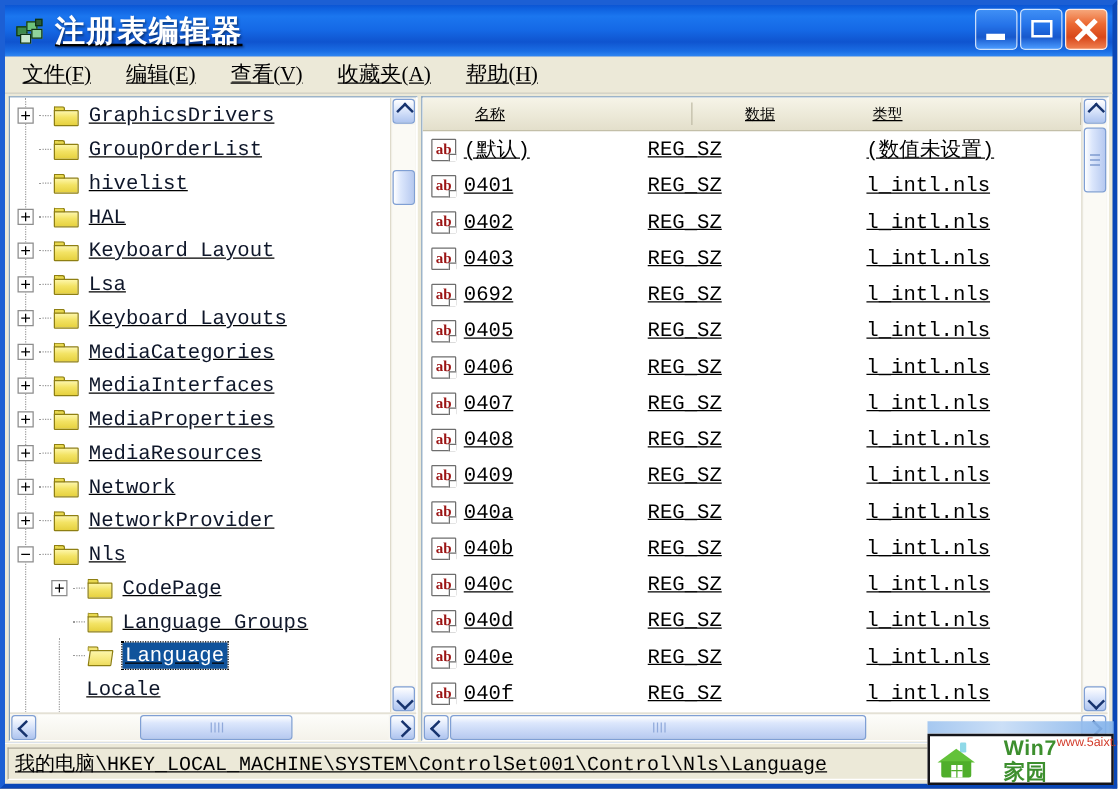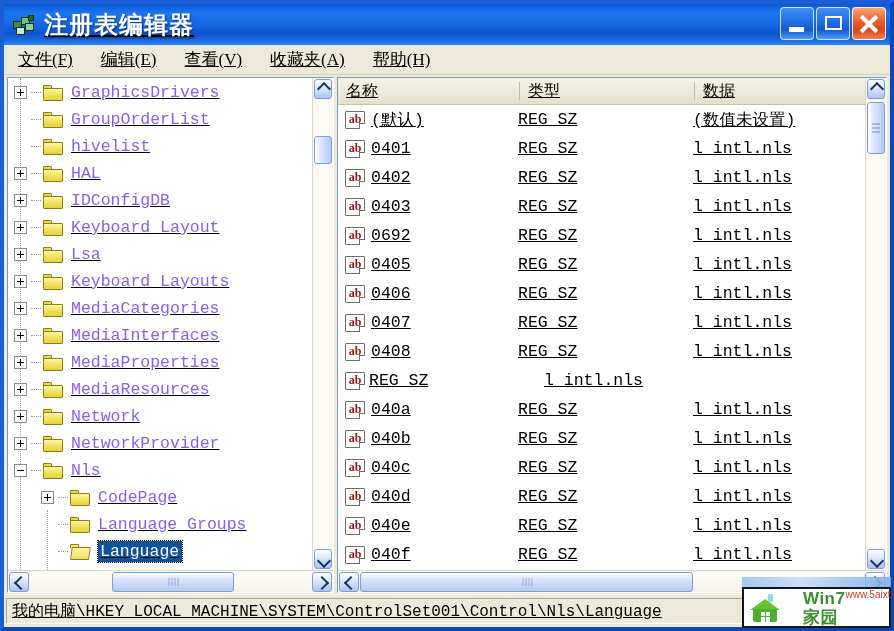--- a/index.html
+++ b/index.html
@@ -254,21 +254,21 @@
     transform: skewX(-8deg);
     transform-origin: bottom left;
     width: 19px;
   }
   .folder.open .tab {
     background: #f2e478;
   }
   .tree-label {
     font-family: "Liberation Mono", monospace;
     font-size: 16.5px;
-    color: #8b5cf6;
+    color: #0f172a;
     letter-spacing: 0px;
   }
   .tree-row.selected .tree-label {
     background: #10539b;
     color: #ffffff;
     outline: 1px dotted #000000;
     padding: 1px 3px 1px 2px;
   }
   .indent-0 { padding-left: 6px; }
   .indent-1 { padding-left: 33px; }
@@ -296,28 +296,29 @@
     height: 27px;
     background: linear-gradient(to bottom, #f6f4e8 0%, #ece9d8 55%, #e3dfcb 100%);
     border-bottom: 1px solid #c3bfa8;
     display: flex;
     align-items: center;
     box-sizing: border-box;
     position: relative;
   }
   .hcol {
     font-family: "Liberation Sans", sans-serif;
-    font-size: 16px;
+    font-size: 12px;
     color: #000000;
     padding-left: 8px;
     box-sizing: border-box;
     height: 100%;
     display: flex;
     align-items: center;
     position: relative;
+    margin-left: 34px;
   }
   .hcol::after {
     content: "";
     position: absolute;
     right: 0; top: 4px; bottom: 4px;
     width: 1px;
     background: #c0bca6;
   }
   .hcol.last::after { display: none; }
   .hcol-name { flex: 0 0 182px; }
@@ -672,32 +673,20 @@
                   <div class="expander">
                     <div class="h"></div>
                     <div class="v"></div>
                   </div>
                   <div class="dotline"></div>
                   <div class="folder">
                     <div class="tab"></div>
                     <div class="body"></div>
                   </div>
                   <span class="tree-label">HAL</span>
-                </div>
-                <div class="tree-row indent-0">
-                  <div class="expander">
-                    <div class="h"></div>
-                    <div class="v"></div>
-                  </div>
-                  <div class="dotline"></div>
-                  <div class="folder">
-                    <div class="tab"></div>
-                    <div class="body"></div>
-                  </div>
-                  <span class="tree-label">IDConfigDB</span>
                 </div>
                 <div class="tree-row indent-0">
                   <div class="expander">
                     <div class="h"></div>
                     <div class="v"></div>
                   </div>
                   <div class="dotline"></div>
                   <div class="folder">
                     <div class="tab"></div>
                     <div class="body"></div>
@@ -877,22 +866,22 @@
             <div class="chev" style="position:absolute;left:50%;top:50%;width:8px;height:8px;margin-left:-5px;margin-top:-4px;border-left:2px solid #16336e;border-top:2px solid #16336e;transform:rotate(135deg);"></div>
           </div>
         </div>
       </div>
 
       <div class="pane pane-right">
         <div class="pane-body">
           <div class="pane-content">
             <div class="list-header" id="list-header">
                 <div class="hcol hcol-name">名称</div>
+                <div class="hcol hcol-data last">数据</div>
                 <div class="hcol hcol-type">类型</div>
-                <div class="hcol hcol-data last">数据</div>
               </div>
             <div class="list-rows" id="list-rows">
                 <div class="lrow">
                   <div class="ab-icon">
                     <span>ab</span>
                     <div class="corner"></div>
                   </div>
                   <div class="cell cell-name">(默认)</div>
                   <div class="cell cell-type">REG_SZ</div>
                   <div class="cell cell-data">(数值未设置)</div>
@@ -967,20 +956,21 @@
                   </div>
                   <div class="cell cell-name">0408</div>
                   <div class="cell cell-type">REG_SZ</div>
                   <div class="cell cell-data">l_intl.nls</div>
                 </div>
                 <div class="lrow">
                   <div class="ab-icon">
                     <span>ab</span>
                     <div class="corner"></div>
                   </div>
+                  <div class="cell cell-name">0409</div>
                   <div class="cell cell-type">REG_SZ</div>
                   <div class="cell cell-data">l_intl.nls</div>
                 </div>
                 <div class="lrow">
                   <div class="ab-icon">
                     <span>ab</span>
                     <div class="corner"></div>
                   </div>
                   <div class="cell cell-name">040a</div>
                   <div class="cell cell-type">REG_SZ</div>

